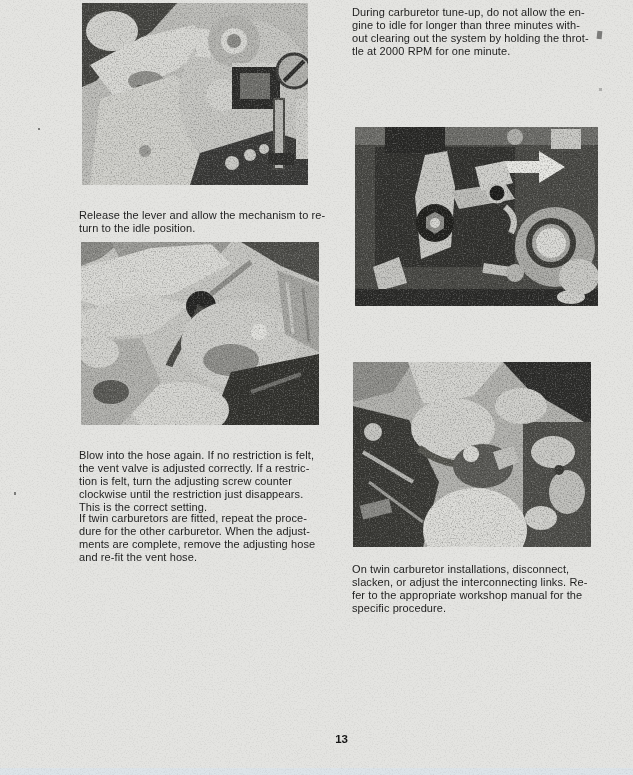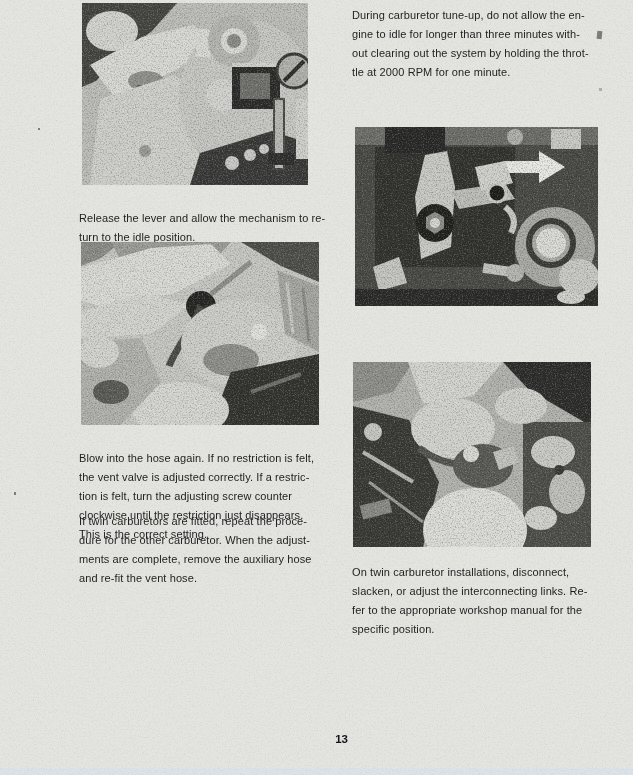--- a/index.html
+++ b/index.html
@@ -12,21 +12,21 @@
     position:relative;
     width:633px;height:775px;
     background:var(--paper);
     font-family:"Liberation Sans", sans-serif;
     overflow:hidden;
   }
   .txt{
     position:absolute;
     white-space:pre;
     font-size:11px;
-    line-height:19px;
+    line-height:13px;
     letter-spacing:0.1px;
     color:var(--ink);
   }
   .photo{position:absolute;}
   .photo svg{display:block;}
   .pagenum{
     position:absolute;
     left:300px;top:733px;width:48px;
     text-align:right;
     font-size:11.5px;font-weight:bold;color:#161616;
@@ -124,21 +124,21 @@
   </div>
 
   <div class="txt" style="left:79px;top:449px;">Blow into the hose again. If no restriction is felt,
 the vent valve is adjusted correctly. If a restric-
 tion is felt, turn the adjusting screw counter
 clockwise until the restriction just disappears.
 This is the correct setting.</div>
 
   <div class="txt" style="left:79px;top:512px;">If twin carburetors are fitted, repeat the proce-
 dure for the other carburetor. When the adjust-
-ments are complete, remove the auxiliary hose
+ments are complete, remove the adjusting hose
 and re-fit the vent hose.</div>
 
   <div class="txt" style="left:352px;top:6px;">During carburetor tune-up, do not allow the en-
 gine to idle for longer than three minutes with-
 out clearing out the system by holding the throt-
 tle at 2000 RPM for one minute.</div>
 
 
   <div class="photo" style="left:355px;top:127px;">
     <svg width="243" height="179" viewBox="0 0 243 179">
@@ -196,21 +196,21 @@
       <circle cx="206" cy="108" r="5" fill="#3a3a36"></circle>
       <ellipse cx="122" cy="168" rx="52" ry="42" fill="#dcdcd8"></ellipse>
       <rect width="238" height="185" filter="url(#speckB)" opacity="0.42"></rect>
       <rect width="238" height="185" filter="url(#speckW)" opacity="0.42"></rect>
     </svg>
   </div>
 
   <div class="txt" style="left:352px;top:563px;">On twin carburetor installations, disconnect,
 slacken, or adjust the interconnecting links. Re-
 fer to the appropriate workshop manual for the
-specific position.</div>
+specific procedure.</div>
 
   <div class="pagenum">13</div>
 
   <div class="speck" style="left:597px;top:31px;width:5px;height:8px;transform:rotate(6deg);"></div>
   <div class="speck" style="left:38px;top:128px;width:2px;height:2px;"></div>
   <div class="speck" style="left:14px;top:492px;width:2px;height:3px;"></div>
   <div class="speck" style="left:599px;top:88px;width:3px;height:3px;opacity:.5;"></div>
   <div class="bottom-strip"></div>
 
   <svg class="grain" width="633" height="775">

